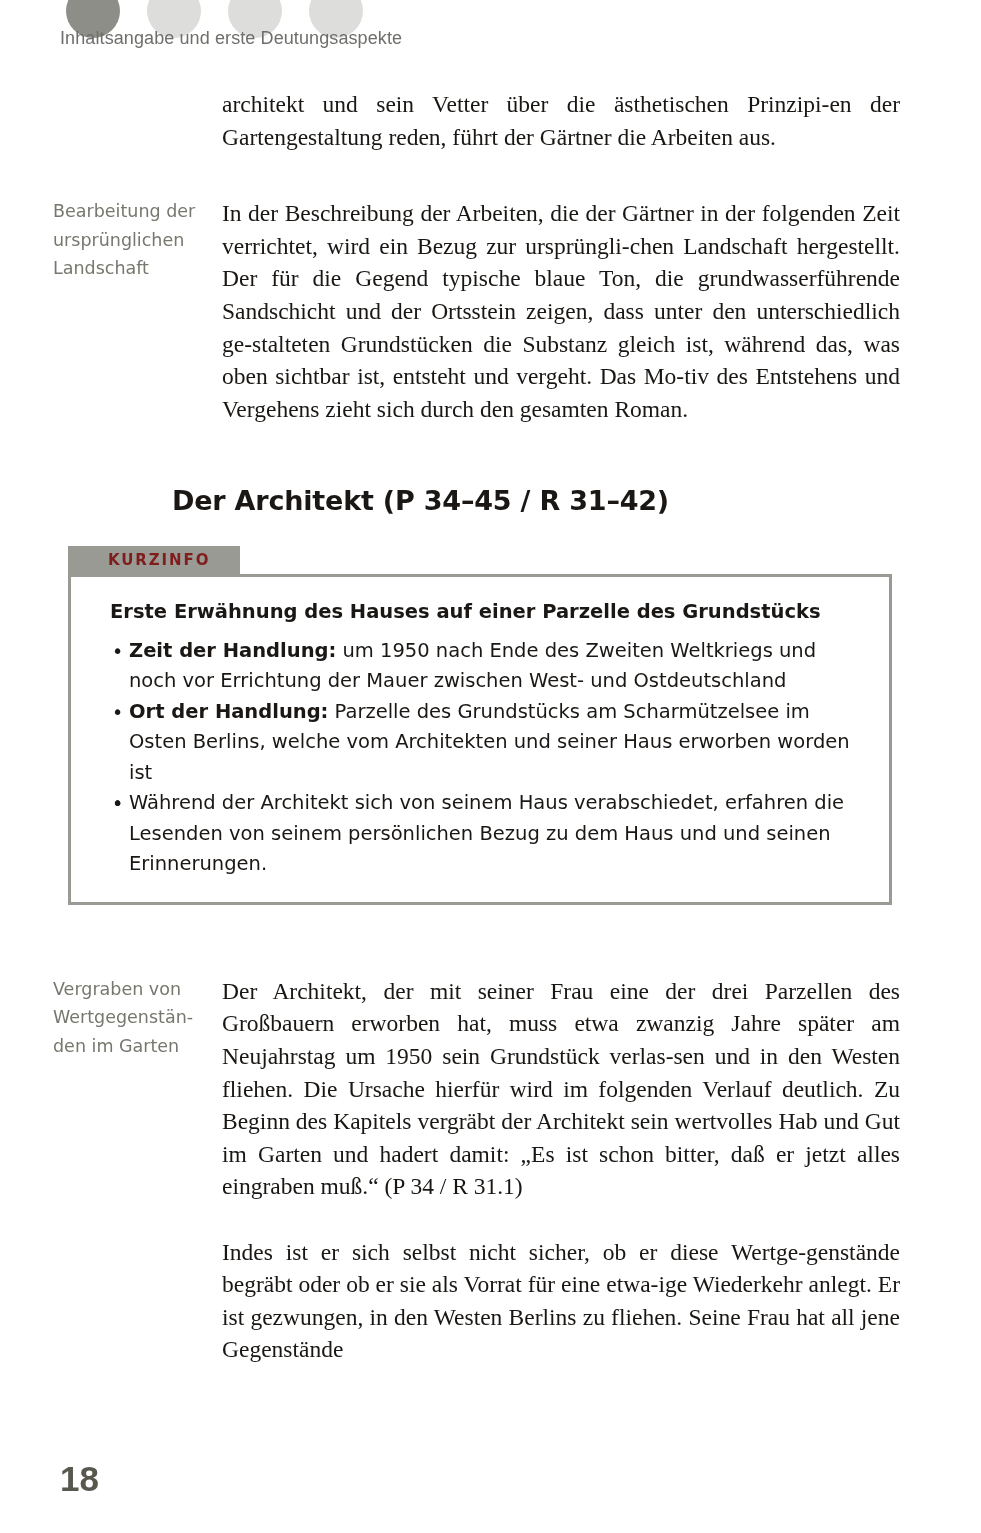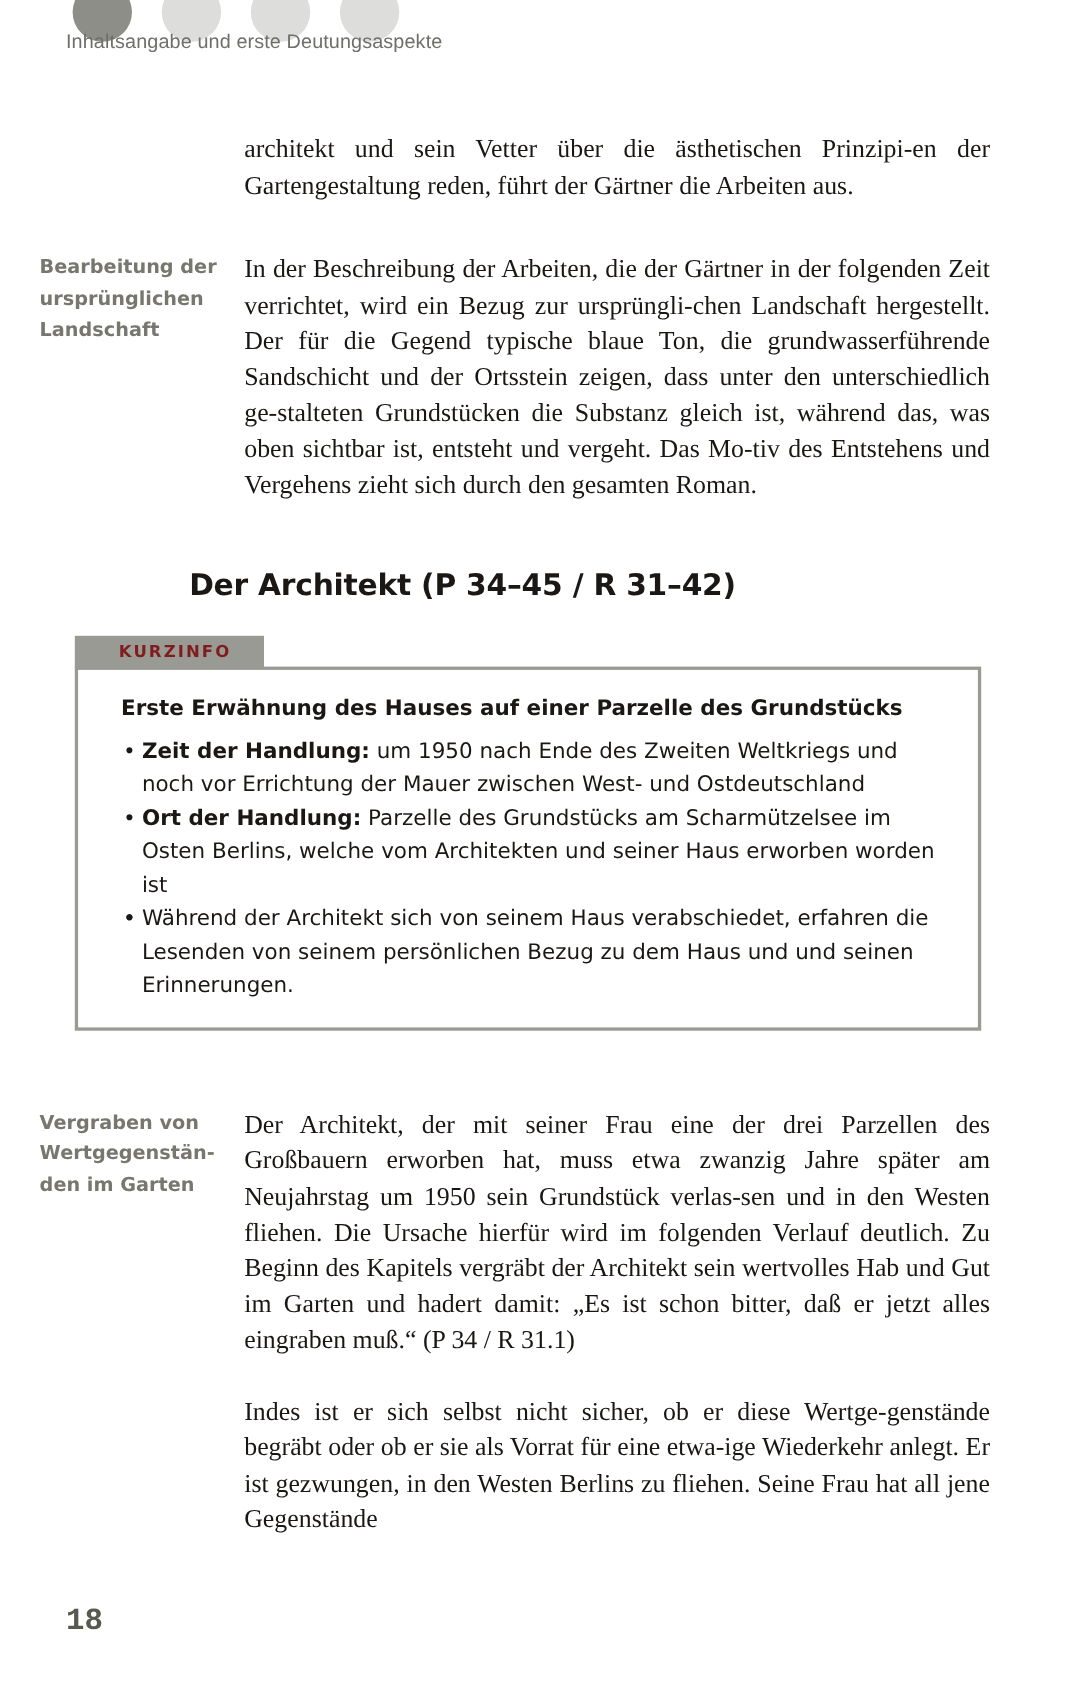--- a/index.html
+++ b/index.html
@@ -39,35 +39,34 @@
     font-family: Liberation Sans, sans-serif;
     font-size: 18px;
     color: #6e6e6a;
     letter-spacing: 0.1px;
     white-space: nowrap;
   }
 
   
   .page {
     position: absolute;
-    top: 120px;
+    top: 88px;
     left: 0;
     width: 981px;
   }
   .block {
     position: relative;
     display: flex;
     align-items: flex-start;
   }
   .margin-col {
     width: 222px;
     flex: 0 0 222px;
-    padding-left: 36px;
+    padding-left: 53px;
     box-sizing: border-box;
-    font-weight: bold;
   }
   .margin-note {
     font-family: "DejaVu Sans", sans-serif;
     font-size: 17.5px;
     line-height: 28.5px;
     color: #77776f;
   }
   .text-col {
     flex: 1 1 auto;
     width: 618px;
@@ -155,23 +154,23 @@
   }
   .lbl {
     font-weight: bold;
   }
 
   
   .page-number {
     position: absolute;
     left: 60px;
     top: 1459px;
-    font-family: Liberation Mono, monospace;
-    font-weight: bold;
-    font-size: 28px;
+    font-family: Liberation Sans, sans-serif;
+    font-weight: bold;
+    font-size: 35px;
     color: #58584f;
   }
 
   .spacer-44 { height: 44px; }
   .spacer-60 { height: 60px; }
   .spacer-30 { height: 30px; }
   .spacer-70 { height: 70px; }
 </style>
 </head>
 <body>

